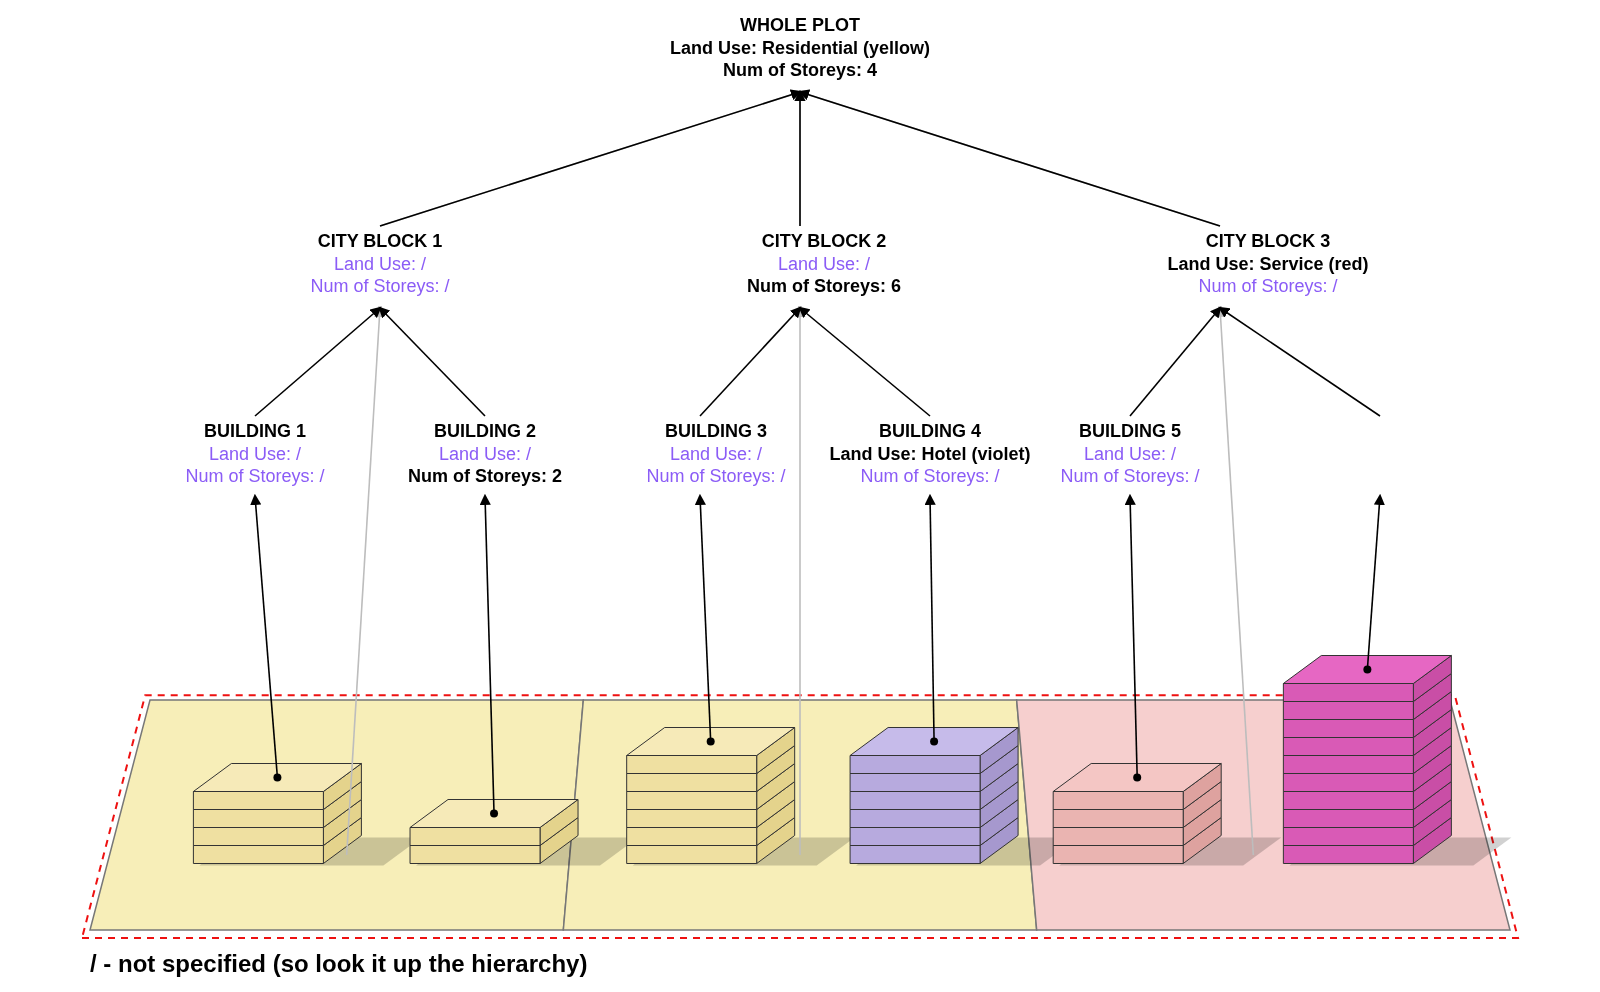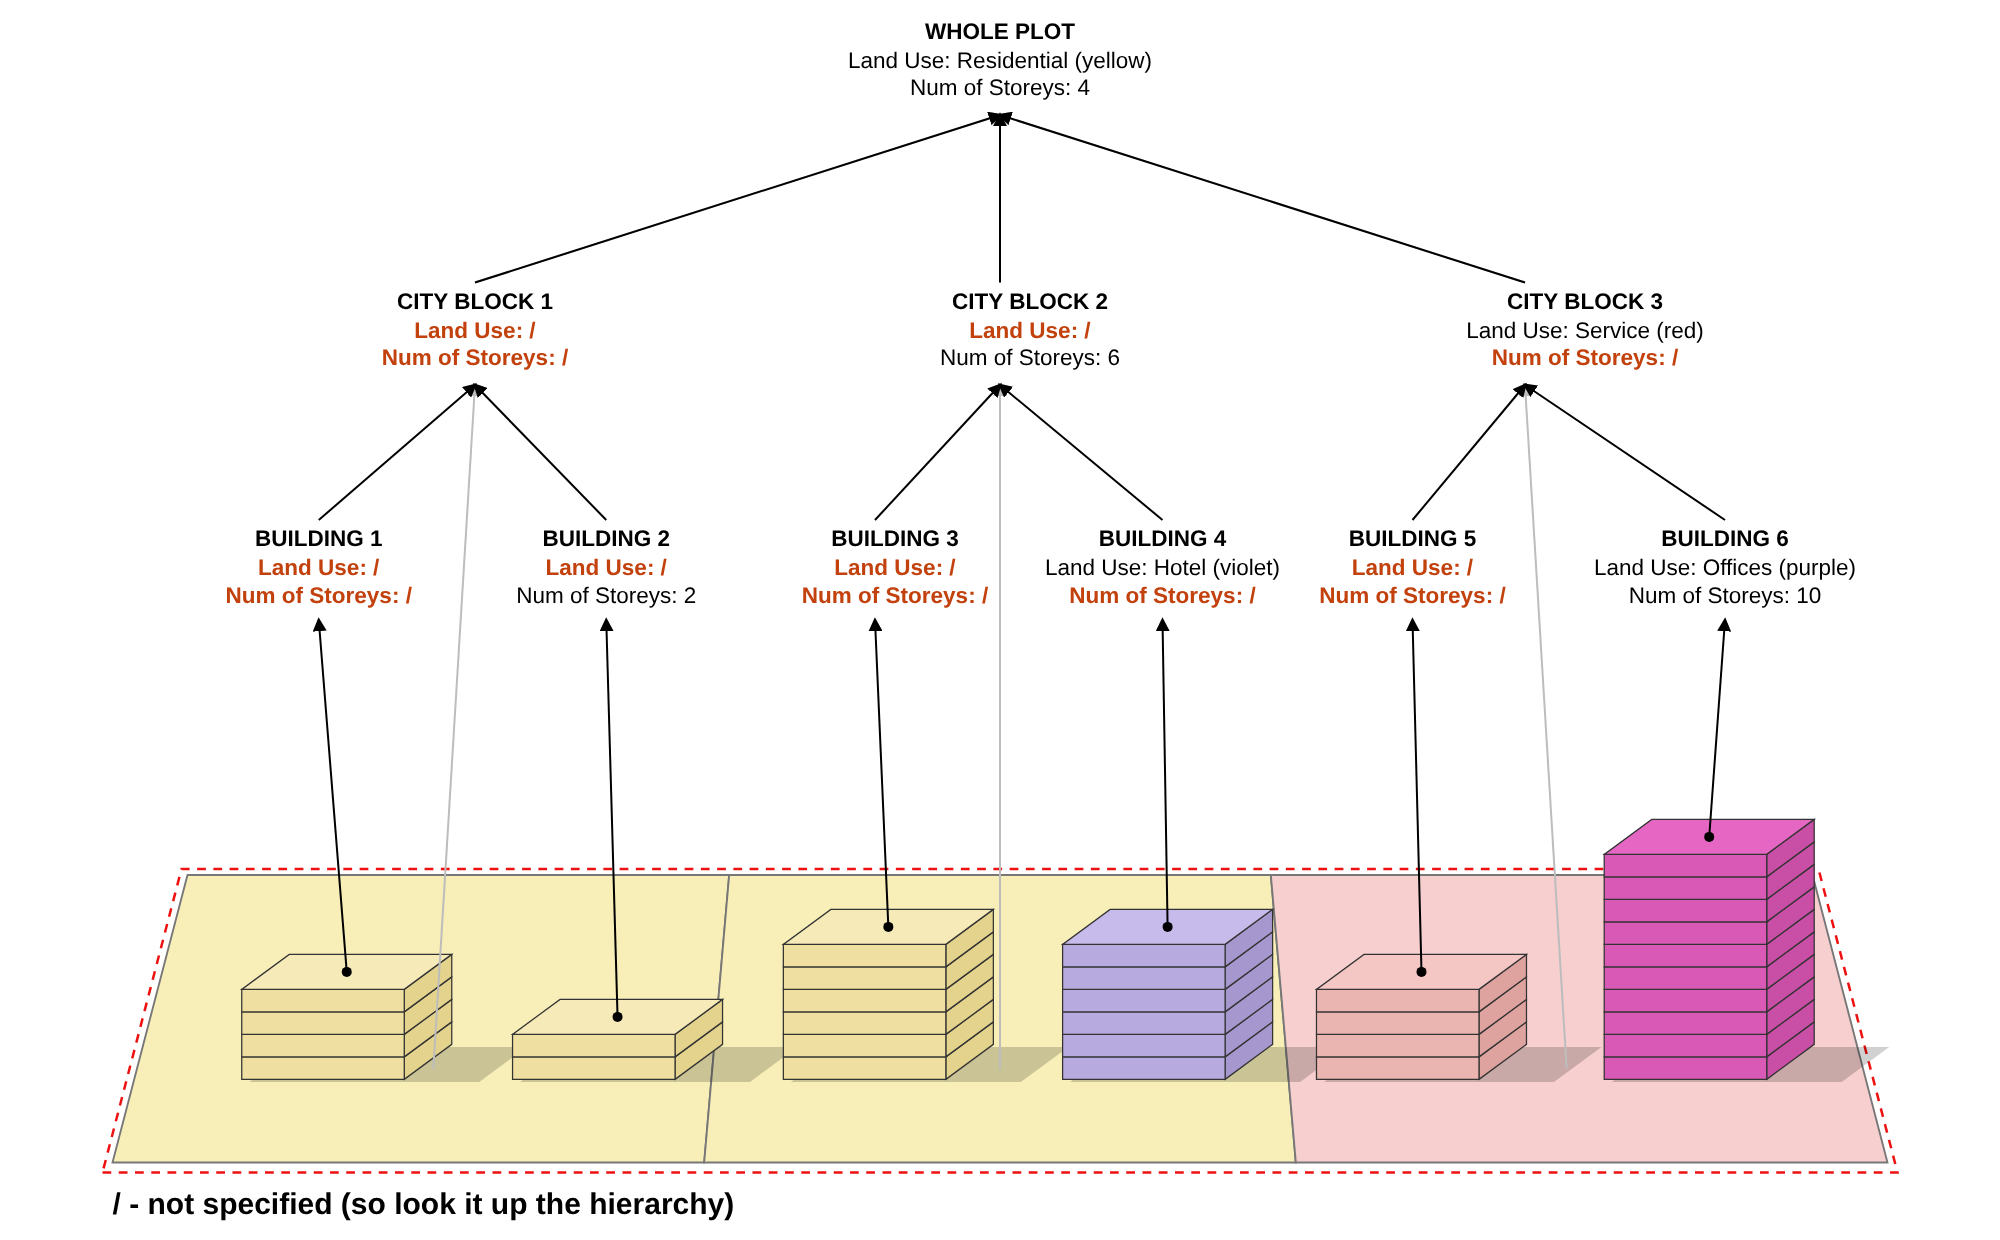--- a/index.html
+++ b/index.html
@@ -26,22 +26,22 @@
   .label {
     position: absolute;
     text-align: center;
     line-height: 1.25;
     font-size: 18px;
     color: #000;
     white-space: nowrap;
     transform: translateX(-50%);
   }
   .label .title { font-weight: 800; }
-  .label .attr  { font-weight: 400; }
-  .label .mute  { color: #c2410c; font-weight: 700; }
+  .label .attr  { font-weight: 700; }
+  .label .mute  { color: #8b5cf6; font-weight: 400; }
   .footnote {
     position: absolute;
     left: 90px;
     top: 950px;
     font-size: 24px;
     font-weight: 800;
     color: #000;
   }
   .building .floor-top   { stroke:#333; stroke-width:1; }
   .building .floor-front { stroke:#333; stroke-width:1; }
@@ -239,20 +239,15 @@
   <div class="label" style="left:930px; top:420px;text-align:center;">
     <div class="title">BUILDING 4</div>
     <div class="attr">Land Use: Hotel (violet)</div>
     <div class="mute">Num of Storeys: /</div>
   </div>
   <div class="label" style="left:1130px; top:420px;">
     <div class="title">BUILDING 5</div>
     <div class="mute">Land Use: /</div>
     <div class="mute">Num of Storeys: /</div>
   </div>
-  <div class="label" style="left:1380px; top:420px;">
-    <div class="title">BUILDING 6</div>
-    <div class="attr">Land Use: Offices (purple)</div>
-    <div class="attr">Num of Storeys: 10</div>
-  </div>
 
   <div class="footnote">/ -  not specified (so look it up the hierarchy)</div>
 </div>
 
 </body></html>

